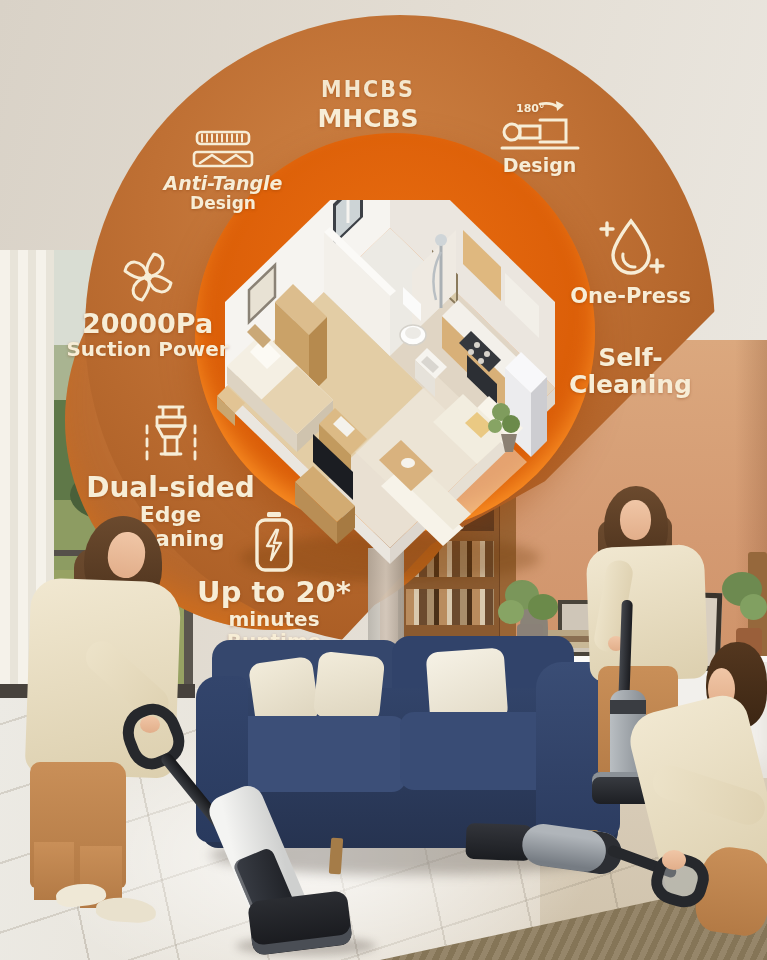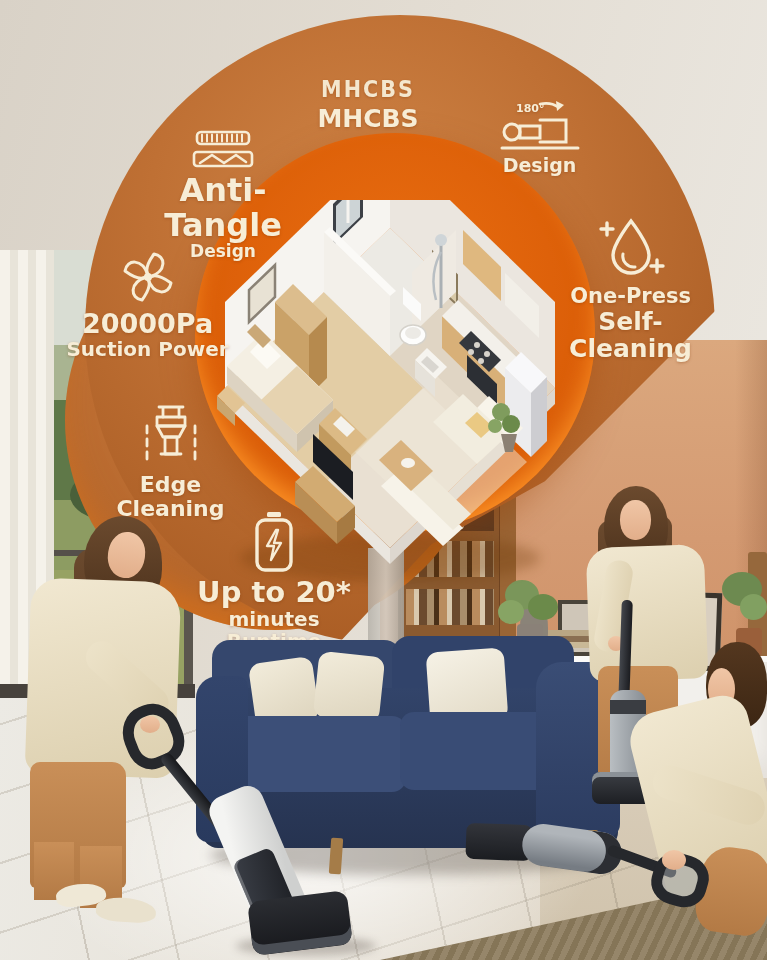--- a/index.html
+++ b/index.html
@@ -70,27 +70,27 @@
   
   .feat{position:absolute;text-align:center;color:#f7edd6;text-shadow:0 1px 3px rgba(120,50,0,.35);}
   .feat svg{display:block;margin:0 auto 3px auto;}
   .t-big{font-weight:bold;line-height:1.08;}
   .t-sub{font-weight:bold;line-height:1.1;}
   #f-brand{left:288px;top:76px;width:160px;}
   #f-brand .logo{font-size:23px;font-weight:bold;letter-spacing:2px;opacity:.95;font-stretch:condensed;}
   #f-brand .l1{font-size:25px;font-weight:bold;margin-top:2px;}
   #f-brand .l2{font-size:19px;font-weight:bold;margin-top:-2px;}
   #f-anti{left:148px;top:130px;width:150px;}
-  #f-anti .t-big{font-size:32px;}#f-anti .t-sub{font-size:17px;}
+  #f-anti .t-big{font-size:19px;font-style:italic;}#f-anti .t-sub{font-size:17px;}
   #f-layflat{left:452px;top:94px;width:175px;}
   #f-layflat .t-big{font-size:25px;}#f-layflat .t-sub{font-size:19px;}
   #f-suction{left:65px;top:248px;width:165px;}
   #f-suction .t-big{font-size:27px;}#f-suction .t-sub{font-size:20px;}
   #f-selfclean{left:543px;top:216px;width:175px;}
-  #f-selfclean .t-big{font-size:21px;}#f-selfclean .t-sub{font-size:25px;}
+  #f-selfclean .t-big{font-size:21px;}#f-selfclean .t-sub{font-size:25px;margin-top:36px;}
   #f-edge{left:83px;top:404px;width:175px;}
   #f-edge .t-big{font-size:28px;}#f-edge .t-sub{font-size:22px;}
   #f-runtime{left:185px;top:512px;width:178px;}
   #f-runtime .t-big{font-size:29px;}#f-runtime .t-sub{font-size:20px;}
   
   #sofa-shadow{left:210px;top:835px;width:400px;height:40px;background:rgba(60,50,40,.30);border-radius:50%;filter:blur(6px);}
   #sofa-base{left:202px;top:688px;width:416px;height:160px;background:linear-gradient(180deg,#32446a,#283túl?-wrong 0 0);}
   #sofa-base{left:202px;top:688px;width:416px;height:160px;background:linear-gradient(180deg,#32446a,#263350);border-radius:16px;}
   #sofa-backL{left:212px;top:640px;width:190px;height:90px;background:#35476d;border-radius:18px 18px 6px 6px;}
   #sofa-backR{left:392px;top:636px;width:182px;height:92px;background:#31436a;border-radius:18px 18px 6px 6px;}
@@ -355,20 +355,21 @@
       <g fill="none" stroke="#f7edd6" stroke-width="2.8" stroke-linecap="round" stroke-linejoin="round">
         <path d="M17 3 h24 M21 3 v10 M37 3 v10"></path>
         <rect x="15" y="13" width="28" height="9"></rect>
         <path d="M15 22 L43 22 L37 33 L21 33 Z"></path>
         <rect x="23" y="33" width="12" height="17"></rect>
         <path d="M19 50 h20"></path>
         <path d="M5 22 v38" stroke-dasharray="7 6"></path>
         <path d="M53 22 v38" stroke-dasharray="7 6"></path>
       </g>
     </svg>
+    <div class="t-big">Dual-sided</div>
     <div class="t-sub">Edge Cleaning</div>
   </div>
 
   <div class="feat" id="f-runtime">
     <svg width="42" height="62" viewBox="0 0 42 62">
       <rect x="14" y="0" width="14" height="5" rx="1.5" fill="#f7edd6"></rect>
       <rect x="4" y="8" width="34" height="50" rx="8" fill="none" stroke="#f7edd6" stroke-width="3.4"></rect>
       <path d="M23 18 L14 34 h7 L18 48 L28 31 h-7 L25 18 Z" fill="none" stroke="#f7edd6" stroke-width="2.4" stroke-linejoin="round"></path>
     </svg>
     <div class="t-big">Up to 20*</div>

